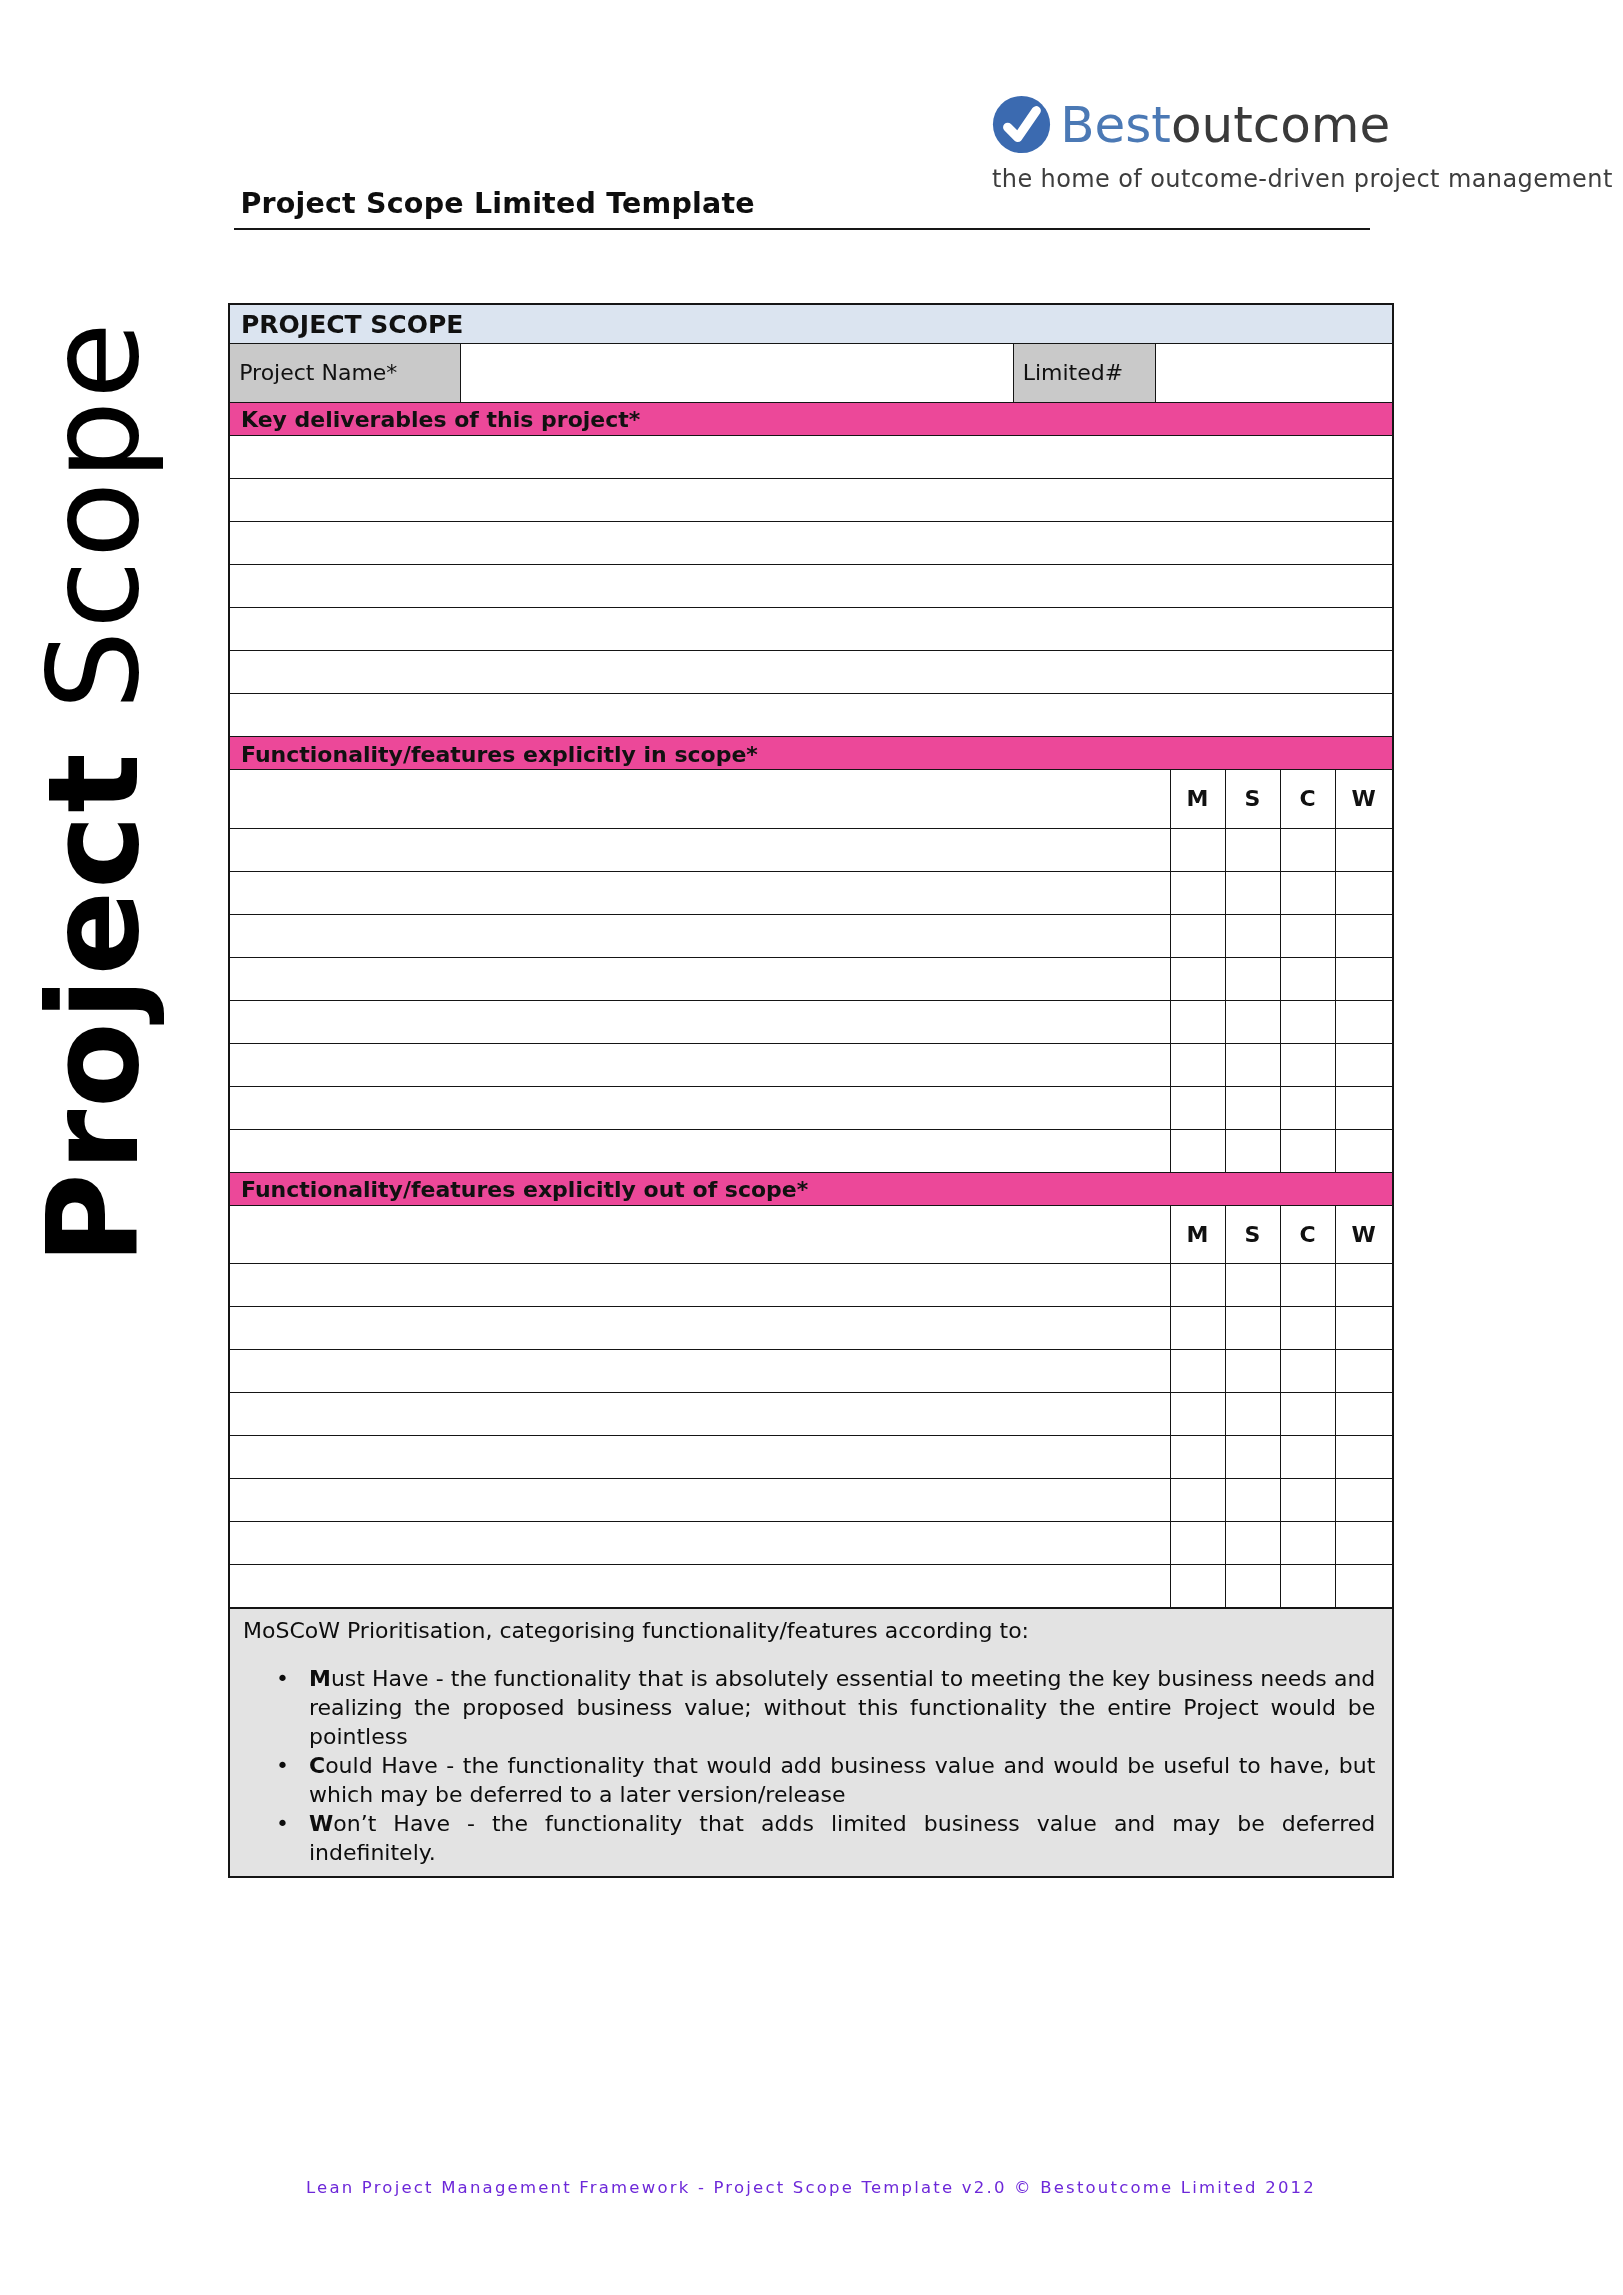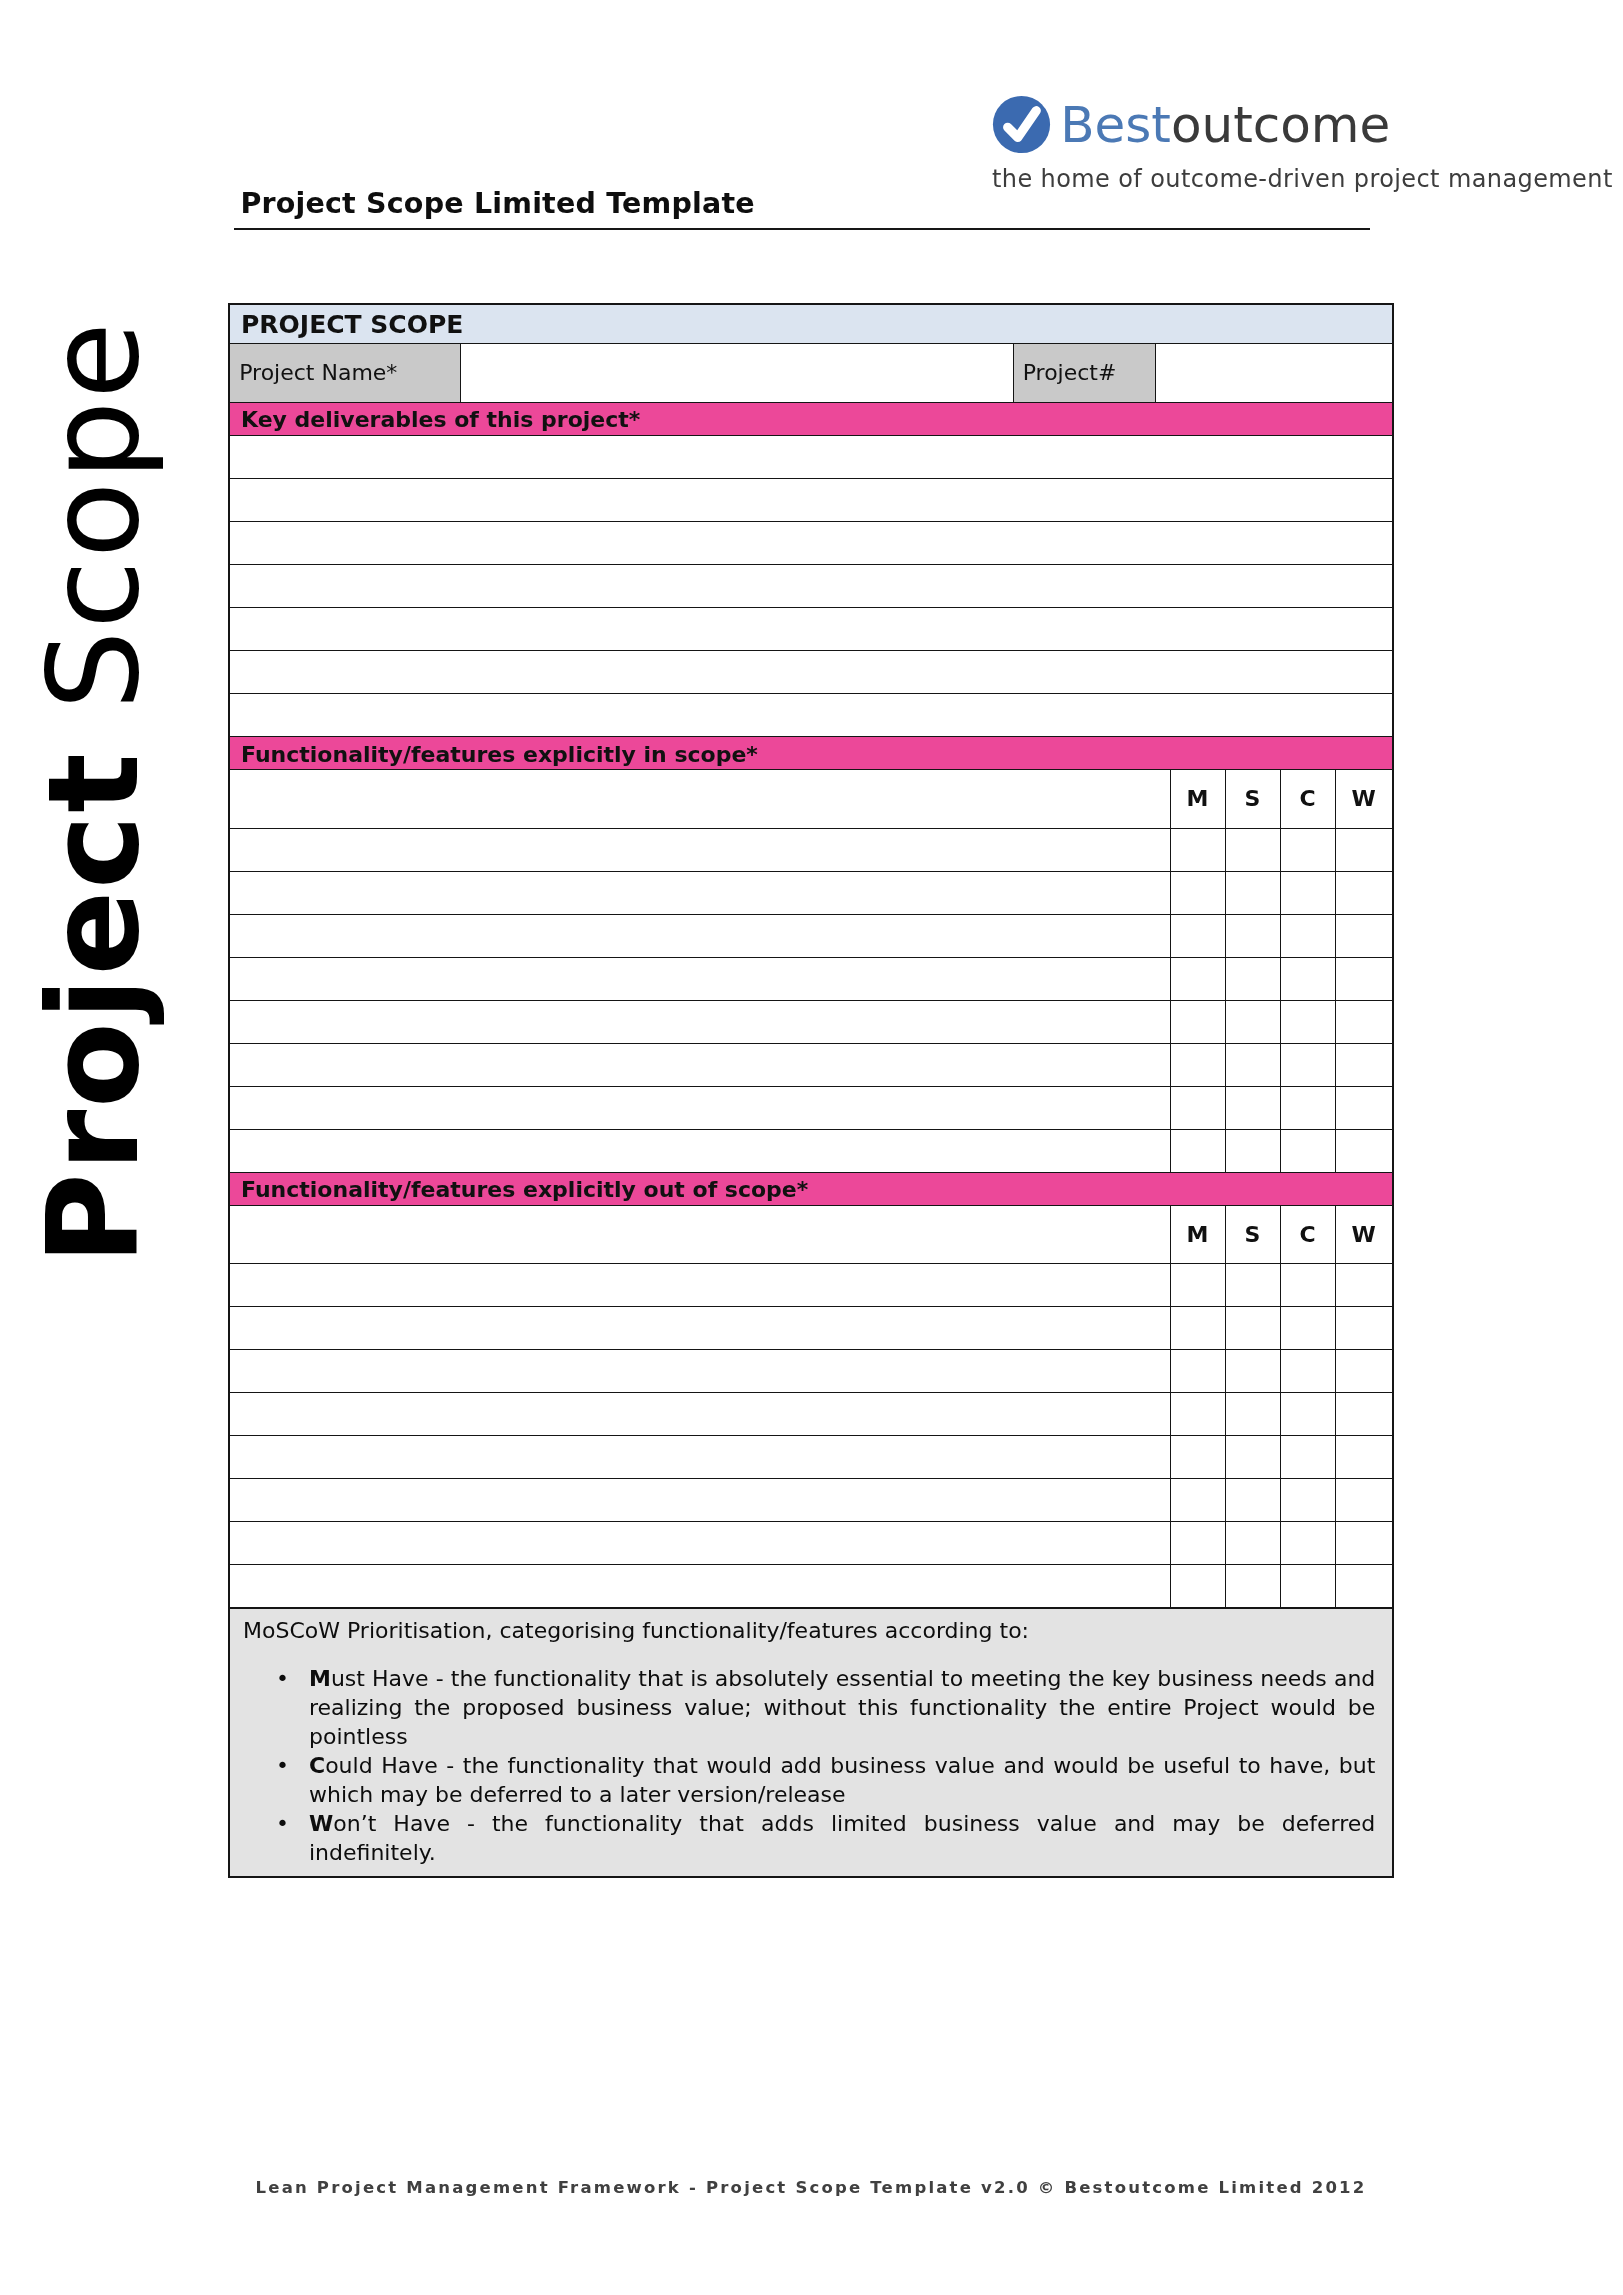--- a/index.html
+++ b/index.html
@@ -45,21 +45,21 @@
 
   
   .moscow{background:#e3e3e3;border-top:1.8px solid #151515;box-sizing:border-box;padding:7.3px 13px 9.2px 13px;font-size:22px;line-height:29px;color:#0d0d0d;}
   .moscow .intro{margin:0 0 19px 0;}
   .moscow ul{margin:0;padding:0 3.7px 0 33px;list-style:none;}
   .moscow li{position:relative;padding-left:33px;text-align:justify;}
   .moscow li::before{content:"\2022";position:absolute;left:0;top:0;}
   .moscow .lead{font-weight:700;}
 
   
-  .footer{position:absolute;left:228px;top:2178px;width:1166px;text-align:center;font-size:16.5px;letter-spacing:2.2px;color:#404040;white-space:nowrap;font-weight:bold;}
+  .footer{position:absolute;left:228px;top:2178px;width:1166px;text-align:center;font-size:16.5px;letter-spacing:2.2px;color:#6d28d9;white-space:nowrap;}
 </style>
 </head>
 <body>
 
 <div class="sheet">
 
   <div class="logo">
     <div class="logo-row">
       <span class="logo-mark">
         <svg viewBox="0 0 64 64" width="59" height="59">
@@ -90,21 +90,21 @@
       <colgroup>
           <col style="width:230px">
           <col>
           <col style="width:142px">
           <col style="width:237px">
         </colgroup>
       <tbody>
           <tr class="toprow">
         <td class="glabel first">Project Name*</td>
         <td></td>
-        <td class="glabel">Project#</td>
+        <td class="glabel">Limited#</td>
         <td class="last"></td>
       </tr>
     </tbody>
       </table>
 
     <div class="bar gray">Key deliverables of this project*</div>
 
     <table class="blank-table">
       <tbody>
           <tr class="toprow">

